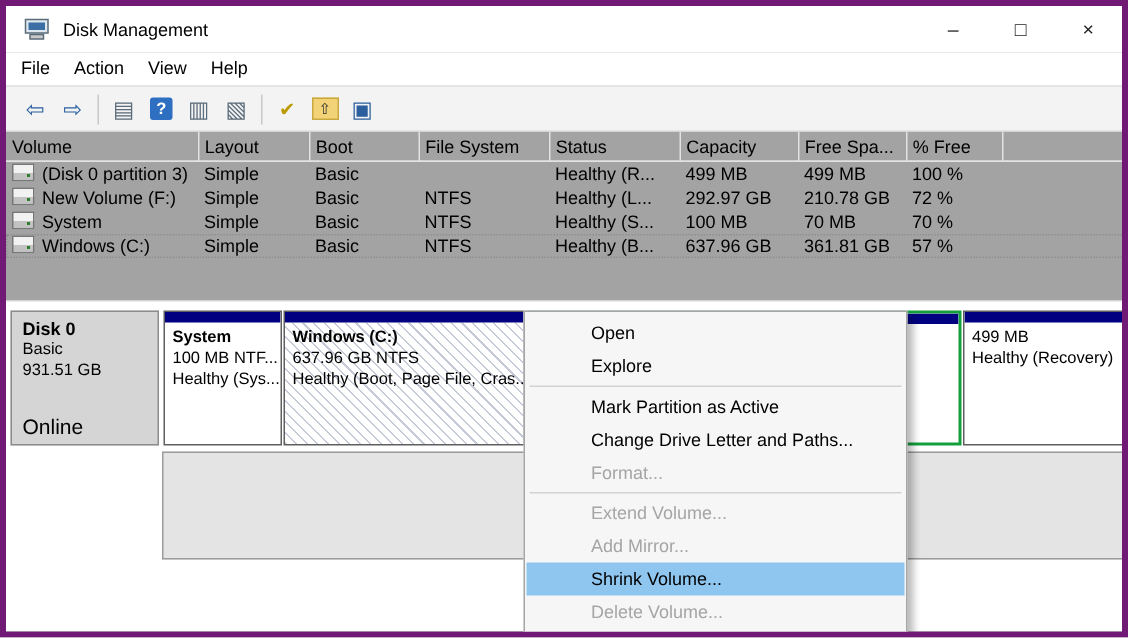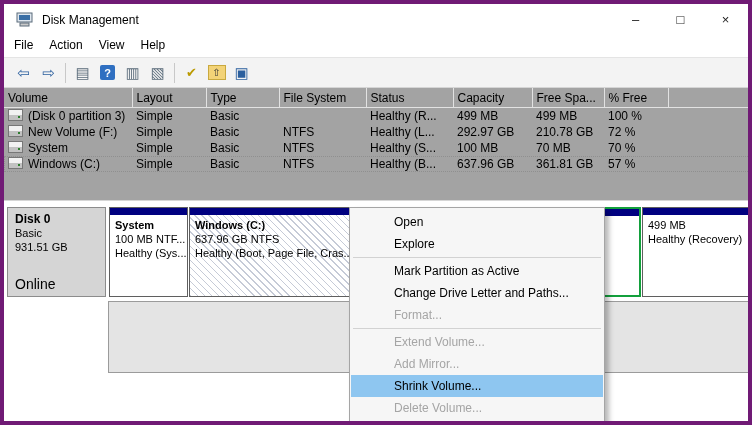--- a/index.html
+++ b/index.html
@@ -121,21 +121,21 @@
         <col style="width:87px">
           <col style="width:79px">
           <col style="width:72px">
           <col style="width:64px">
           <col>
       </colgroup>
       <thead>
         <tr>
           <th>Volume</th>
           <th>Layout</th>
-          <th>Type</th>
+          <th>Boot</th>
           <th>File System</th>
           <th>Status</th>
           <th>Capacity</th>
           <th>Free Spa...</th>
           <th>% Free</th>
           <th class="spacer"></th>
         </tr>
       </thead>
       <tbody>
         <tr>

